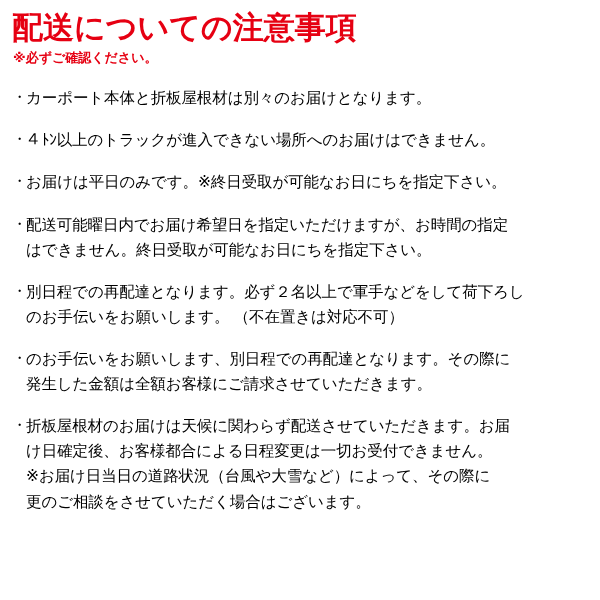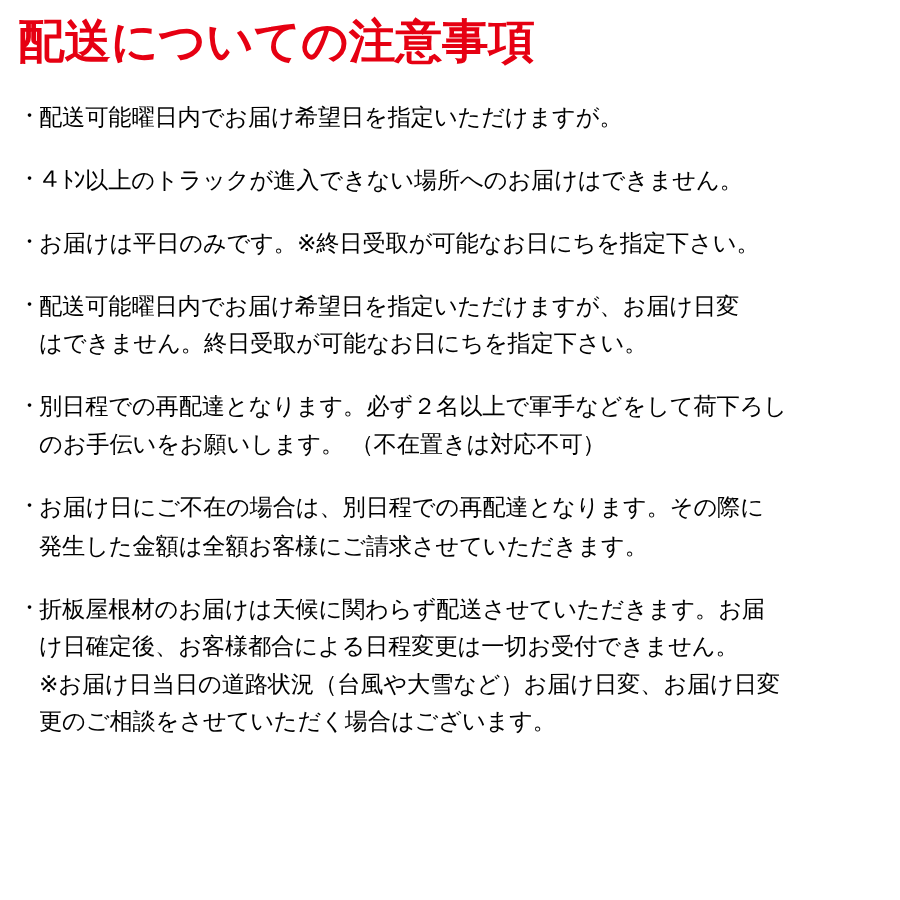--- a/index.html
+++ b/index.html
@@ -62,58 +62,59 @@
     display: block;
     white-space: pre-wrap;
   }
 </style>
 </head>
 <body>
 
 <div class="page">
 
   <div class="title">配送についての注意事項</div>
+  <div class="subtitle">※必ずご確認ください。</div>
 
   <div class="notes">
 
     <div class="note">
       <span class="bullet">・</span>
-      <span class="note-text">配送可能曜日内でお届け希望日を指定いただけますが。</span>
+      <span class="note-text">カーポート本体と折板屋根材は別々のお届けとなります。</span>
     </div>
 
     <div class="note">
       <span class="bullet">・</span>
       <span class="note-text">４ﾄﾝ以上のトラックが進入できない場所へのお届けはできません。</span>
     </div>
 
     <div class="note">
       <span class="bullet">・</span>
       <span class="note-text">お届けは平日のみです。※終日受取が可能なお日にちを指定下さい。</span>
     </div>
 
     <div class="note">
       <span class="bullet">・</span>
-      <span class="note-text">配送可能曜日内でお届け希望日を指定いただけますが、お届け日変
+      <span class="note-text">配送可能曜日内でお届け希望日を指定いただけますが、お時間の指定
 はできません。終日受取が可能なお日にちを指定下さい。</span>
     </div>
 
     <div class="note">
       <span class="bullet">・</span>
       <span class="note-text">別日程での再配達となります。必ず２名以上で軍手などをして荷下ろし
 のお手伝いをお願いします。 （不在置きは対応不可）</span>
     </div>
 
     <div class="note">
       <span class="bullet">・</span>
-      <span class="note-text">お届け日にご不在の場合は、別日程での再配達となります。その際に
+      <span class="note-text">のお手伝いをお願いします、別日程での再配達となります。その際に
 発生した金額は全額お客様にご請求させていただきます。</span>
     </div>
 
     <div class="note">
       <span class="bullet">・</span>
       <span class="note-text">折板屋根材のお届けは天候に関わらず配送させていただきます。お届
 け日確定後、お客様都合による日程変更は一切お受付できません。
-※お届け日当日の道路状況（台風や大雪など）お届け日変、お届け日変
+※お届け日当日の道路状況（台風や大雪など）によって、その際に
 更のご相談をさせていただく場合はございます。</span>
     </div>
 
   </div>
 </div>
 
 </body></html>

